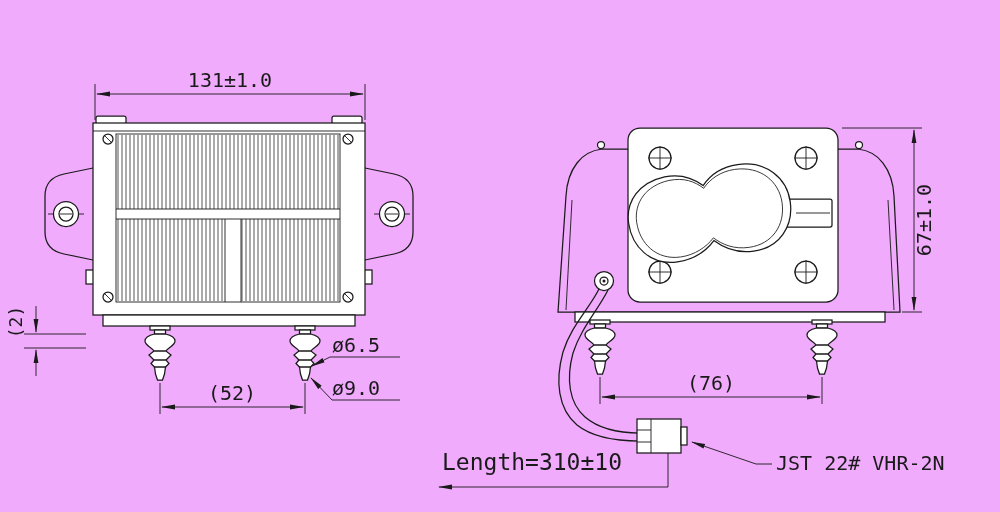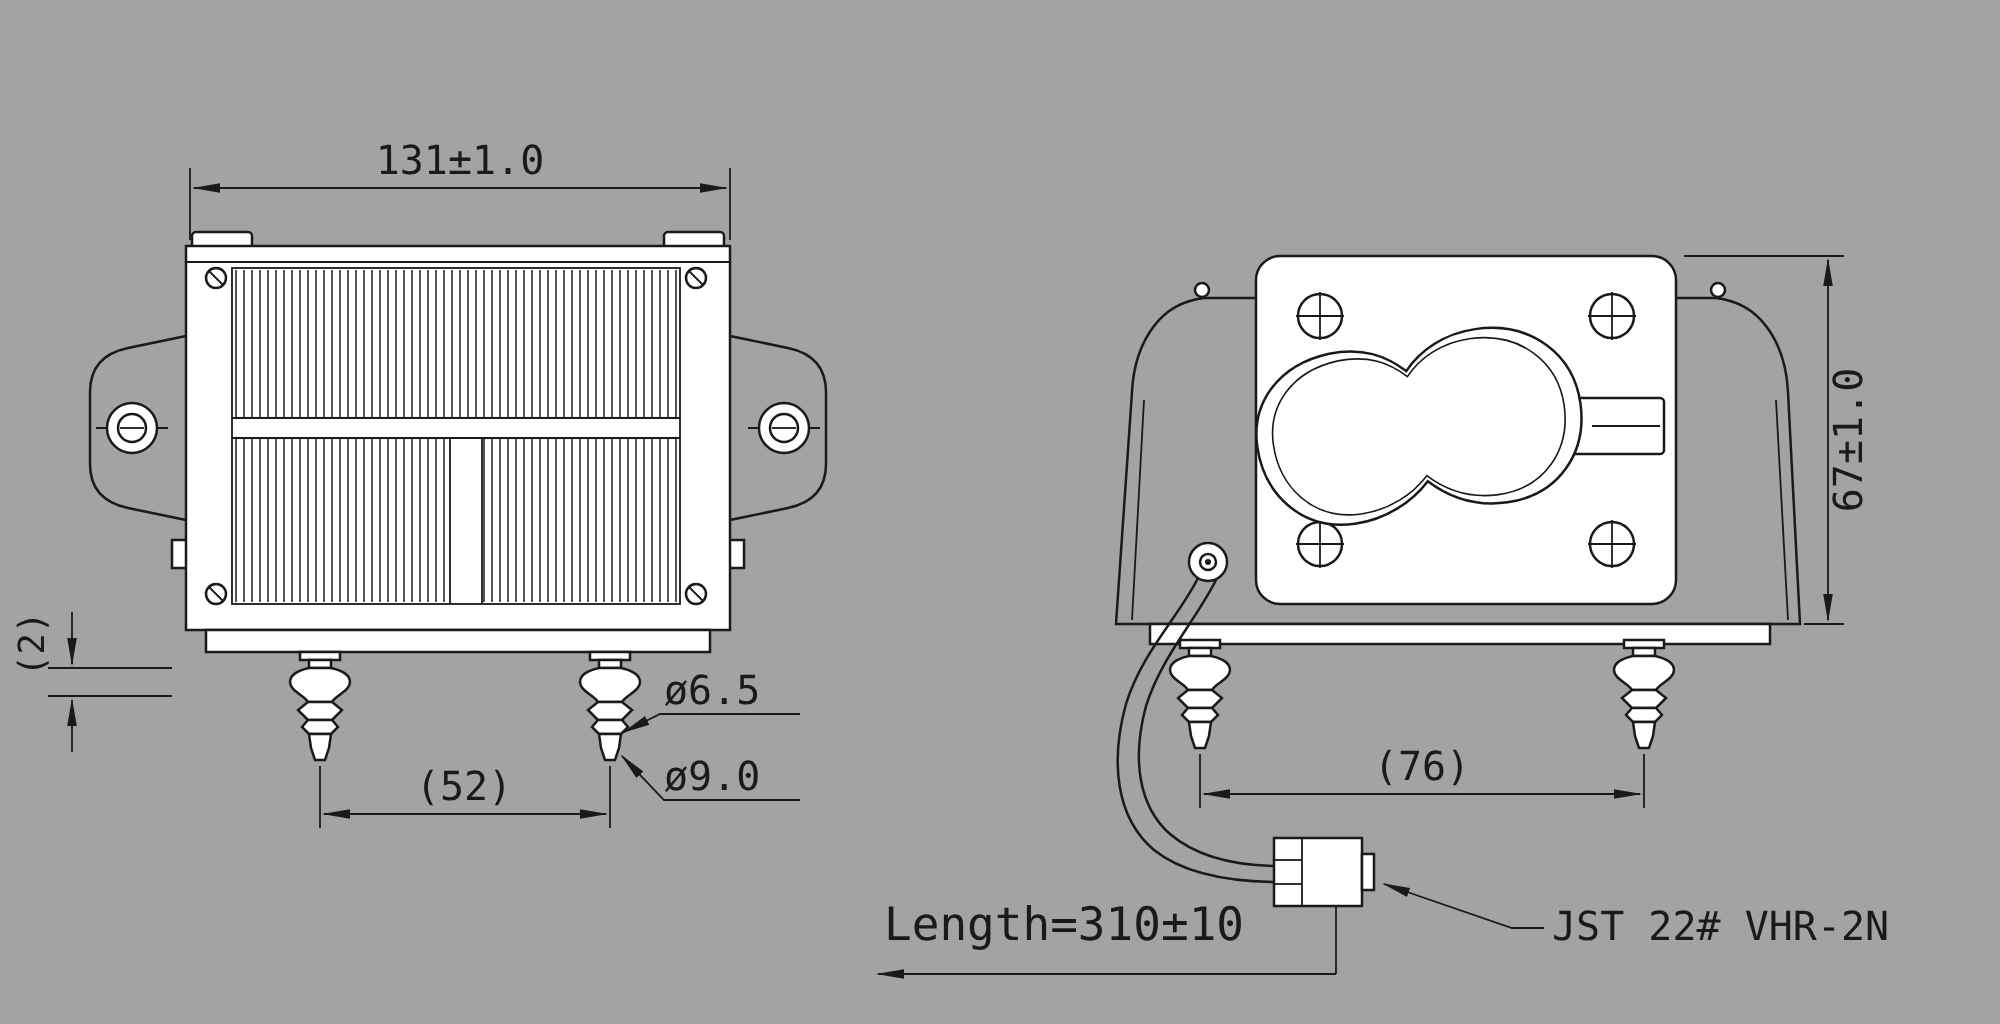--- a/index.html
+++ b/index.html
@@ -1,16 +1,16 @@
 <!DOCTYPE html>
 <html><head>
 <meta charset="utf-8">
 <style>
   html,body{margin:0;padding:0;background:#ffffff;}
-  .stage{position:relative;width:1000px;height:512px;background:#a3a3a3;overflow:hidden;
+  .stage{position:relative;width:1000px;height:512px;background:#f0abfc;overflow:hidden;
          font-family:"DejaVu Sans Mono","Liberation Mono",monospace;}
   svg{display:block;}
   svg text{fill:#1a1a1a;font-family:"DejaVu Sans Mono","Liberation Mono",monospace;}
   .ln   {stroke:#1a1a1a;stroke-width:1.25;fill:none;}
   .lnw  {stroke:#1a1a1a;stroke-width:1.25;fill:#ffffff;}
   .thin {stroke:#1a1a1a;stroke-width:0.9;fill:none;}
   .dim  {stroke:#1a1a1a;stroke-width:0.9;fill:none;}
   .dtxt {font-size:20px;}
   .dtxt-s{font-size:18px;}
   .dtxt-l{font-size:23px;}

